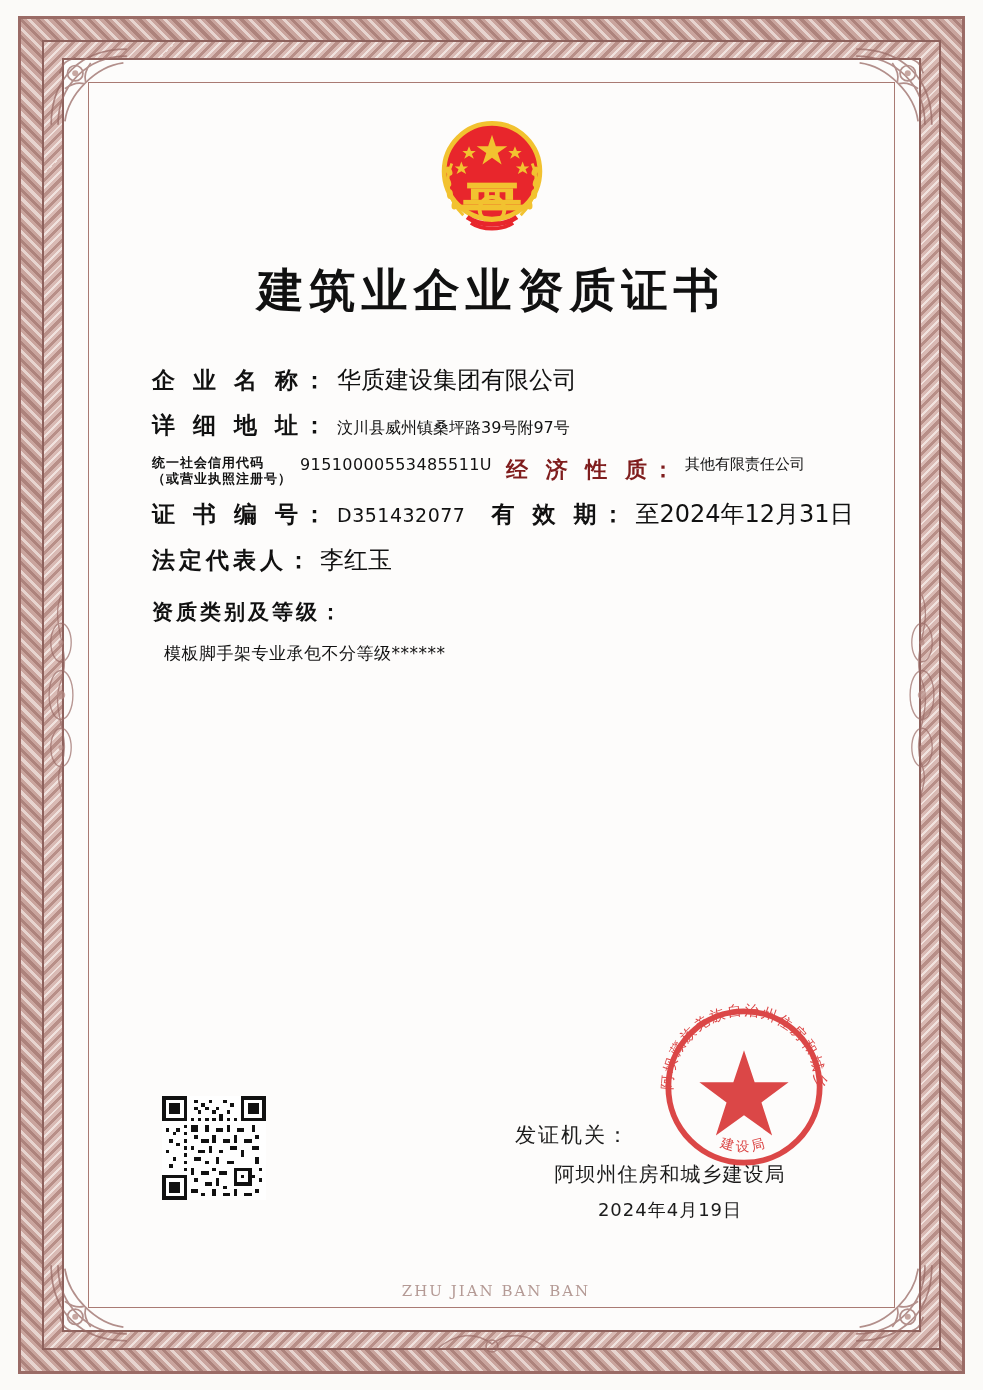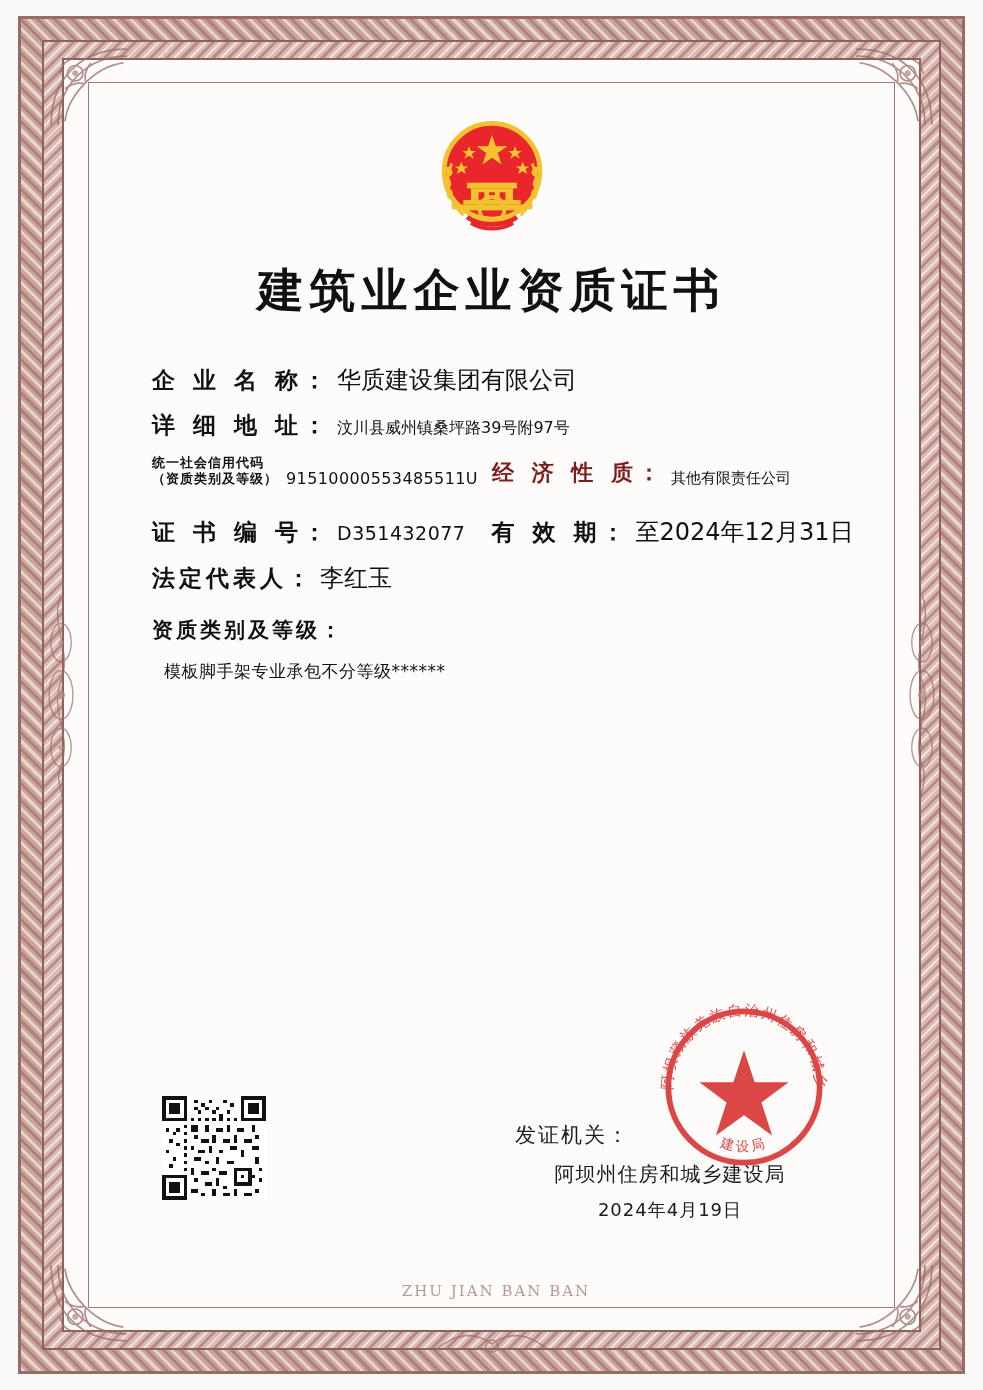--- a/index.html
+++ b/index.html
@@ -153,22 +153,22 @@
   .val {
     font-size: 24px;
     color: #111;
     margin-left: 6px;
     white-space: nowrap;
   }
   .val.small { font-size: 16px; }
   .val.mono { font-family: "DejaVu Sans", sans-serif; font-size: 19px; letter-spacing: .5px; text-align: center; }
 
   .row.credit {
-    margin-bottom: 28px;
-    align-items: flex-end;
+    margin-bottom: 10px;
+    align-items: flex-start;
   }
   .credit-label {
     display: flex;
     flex-direction: column;
     line-height: 1.25;
     font-size: 13px;
     font-weight: bold;
     letter-spacing: 1px;
     color: #111;
     white-space: nowrap;
@@ -421,21 +421,21 @@
       </div>
 
       <div class="row">
         <span class="lbl">详 细 地 址：</span>
         <span class="val small">汶川县威州镇桑坪路39号附97号</span>
       </div>
 
       <div class="row credit">
         <span class="credit-label">
           <span>统一社会信用代码</span>
-          <span>（资质类别及等级）</span>
+          <span>（或营业执照注册号）</span>
         </span>
         <span class="credit-value">91510000553485511U</span>
         <span class="econ-label">经 济 性 质：</span>
         <span class="econ-value">其他有限责任公司</span>
       </div>
 
       <div class="row certno">
         <span class="lbl">证 书 编 号：</span>
         <span class="val mono">D351432077</span>
         <span class="lbl2">有 效 期：</span>

